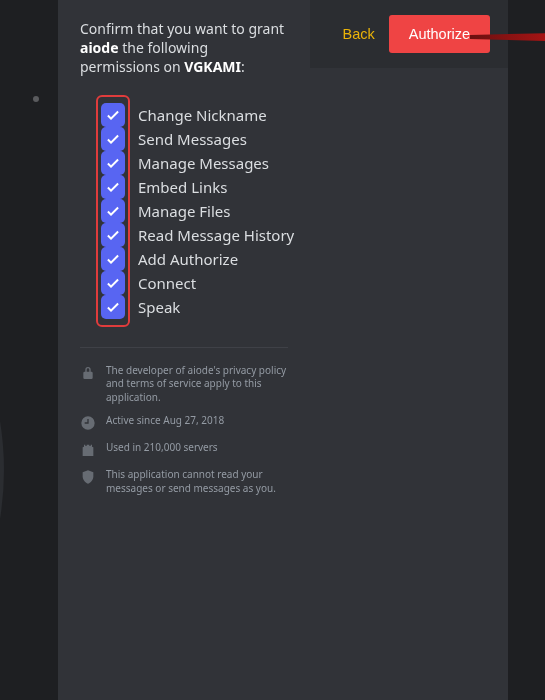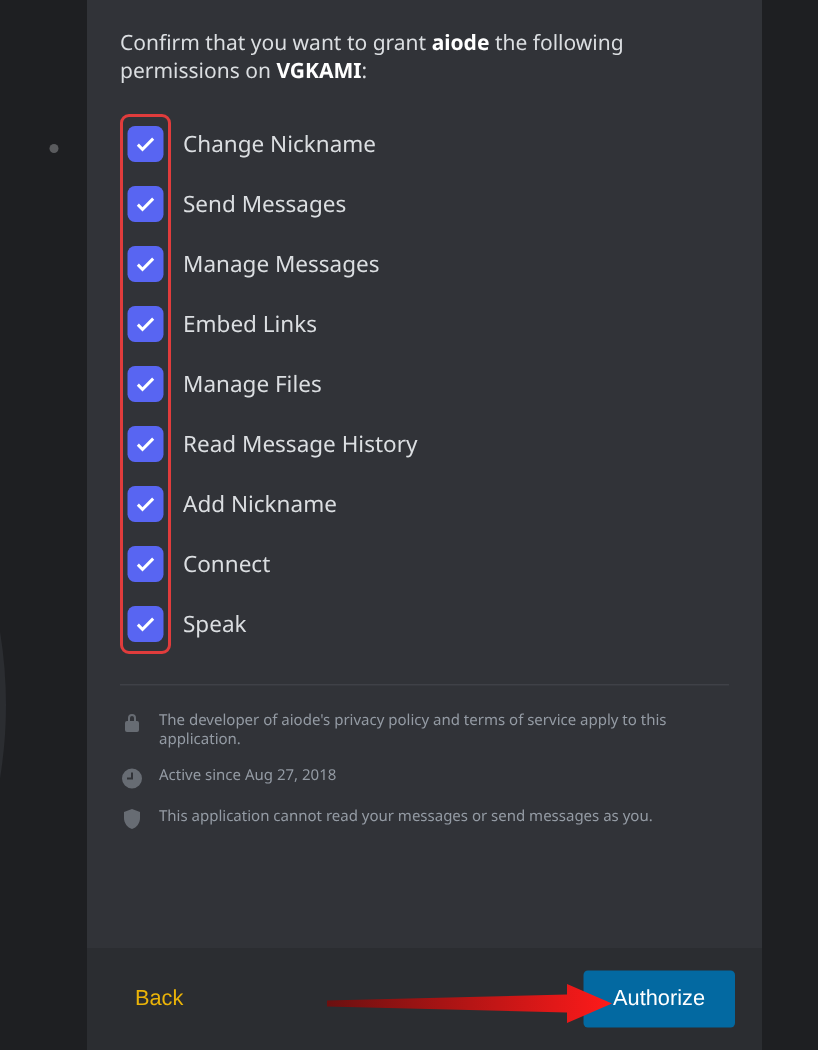--- a/index.html
+++ b/index.html
@@ -26,21 +26,21 @@
       top: 96px;
     }
     .modal {
       position: absolute;
       left: 58px;
       top: 0;
       width: 450px;
       height: 700px;
       background: #313338;
       display: flex;
-      flex-direction: column;
+      flex-direction: row;
       justify-content: center;
     }
     .modal-body {
       flex: 1;
       padding: 20px 22px 16px 22px;
       color: #dbdee1;
       overflow-y: auto;
     }
     .confirm-text {
       font-size: 14px;
@@ -53,23 +53,23 @@
       font-weight: 700;
       color: #ffffff;
     }
     .perm-box {
       border: 2px solid #e03c3c;
       border-radius: 6px;
       padding: 6px 3px 6px 3px;
       width: 34px;
       display: flex;
       flex-direction: column;
-      gap: 16px;
       margin-bottom: 12px;
       position: relative;
+      margin-left: 16px;
     }
     .perm-row {
       display: flex;
       align-items: center;
       gap: 12px;
       height: 24px;
     }
     .cbx {
       width: 24px;
       height: 24px;
@@ -133,21 +133,21 @@
     .btn-back {
       background: transparent;
       border: none;
       color: #eab308;
       font-size: 14.5px;
       font-weight: 500;
       cursor: pointer;
       padding: 10px 14px;
     }
     .btn-authorize {
-      background: #0369a1;
+      background: #ef4444;
       border: none;
       color: #ffffff;
       font-size: 14.5px;
       font-weight: 500;
       padding: 11px 20px;
       border-radius: 3px;
       cursor: pointer;
     }
     .arrow {
       position: absolute;
@@ -235,21 +235,21 @@
               </svg>
           </div>
           <span class="perm-label">Read Message History</span>
         </div>
         <div class="perm-row">
           <div class="cbx">
             <svg viewBox="0 0 24 24">
                 <path fill="#fff" d="M9 19.4 3.3 13.7l2.1-2.1L9 15.2l9.6-9.6 2.1 2.1z"></path>
               </svg>
           </div>
-          <span class="perm-label">Add Nickname</span>
+          <span class="perm-label">Add Authorize</span>
         </div>
         <div class="perm-row">
           <div class="cbx">
             <svg viewBox="0 0 24 24">
                 <path fill="#fff" d="M9 19.4 3.3 13.7l2.1-2.1L9 15.2l9.6-9.6 2.1 2.1z"></path>
               </svg>
           </div>
           <span class="perm-label">Connect</span>
         </div>
         <div class="perm-row">
@@ -272,20 +272,26 @@
       <div class="info-text">The developer of aiode's privacy policy and terms of service apply to this application.</div>
     </div>
 
     <div class="info-row">
       <svg class="info-icon" viewBox="0 0 24 24">
         <path fill="#949ba4" d="M12 2a10 10 0 1 0 10 10A10 10 0 0 0 12 2Zm1 11H7v-2h4V6h2Z"></path>
       </svg>
       <div class="info-text">Active since Aug 27, 2018</div>
     </div>
 
+    <div class="info-row">
+      <svg class="info-icon" viewBox="0 0 24 24">
+        <path fill="#949ba4" d="M4 21V8l2-1V4h2v2h2V4h4v2h2V4h2v3l2 1v13H4Zm6-6h4v6h-4Z"></path>
+      </svg>
+      <div class="info-text">Used in 210,000 servers</div>
+    </div>
 
     <div class="info-row">
       <svg class="info-icon" viewBox="0 0 24 24">
         <path fill="#949ba4" d="M12 2 4 5v6c0 5 3.4 9.7 8 11 4.6-1.3 8-6 8-11V5Z"></path>
       </svg>
       <div class="info-text">
         <span>This application </span><span class="cannot">cannot</span><span> read your messages or send messages as you.</span>
       </div>
     </div>
 

